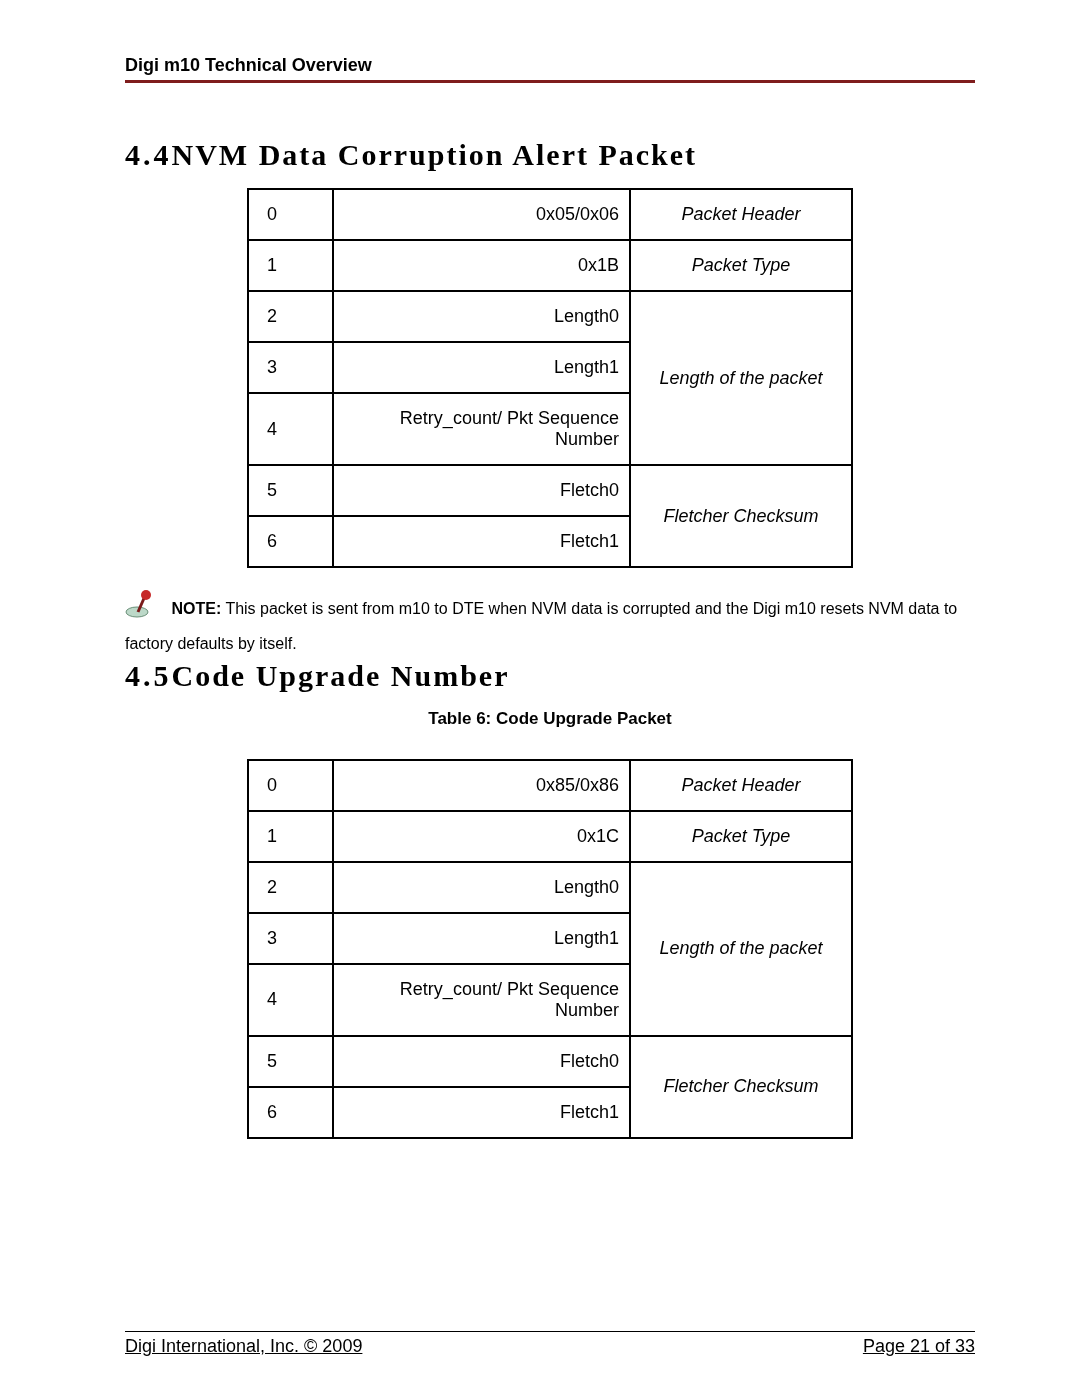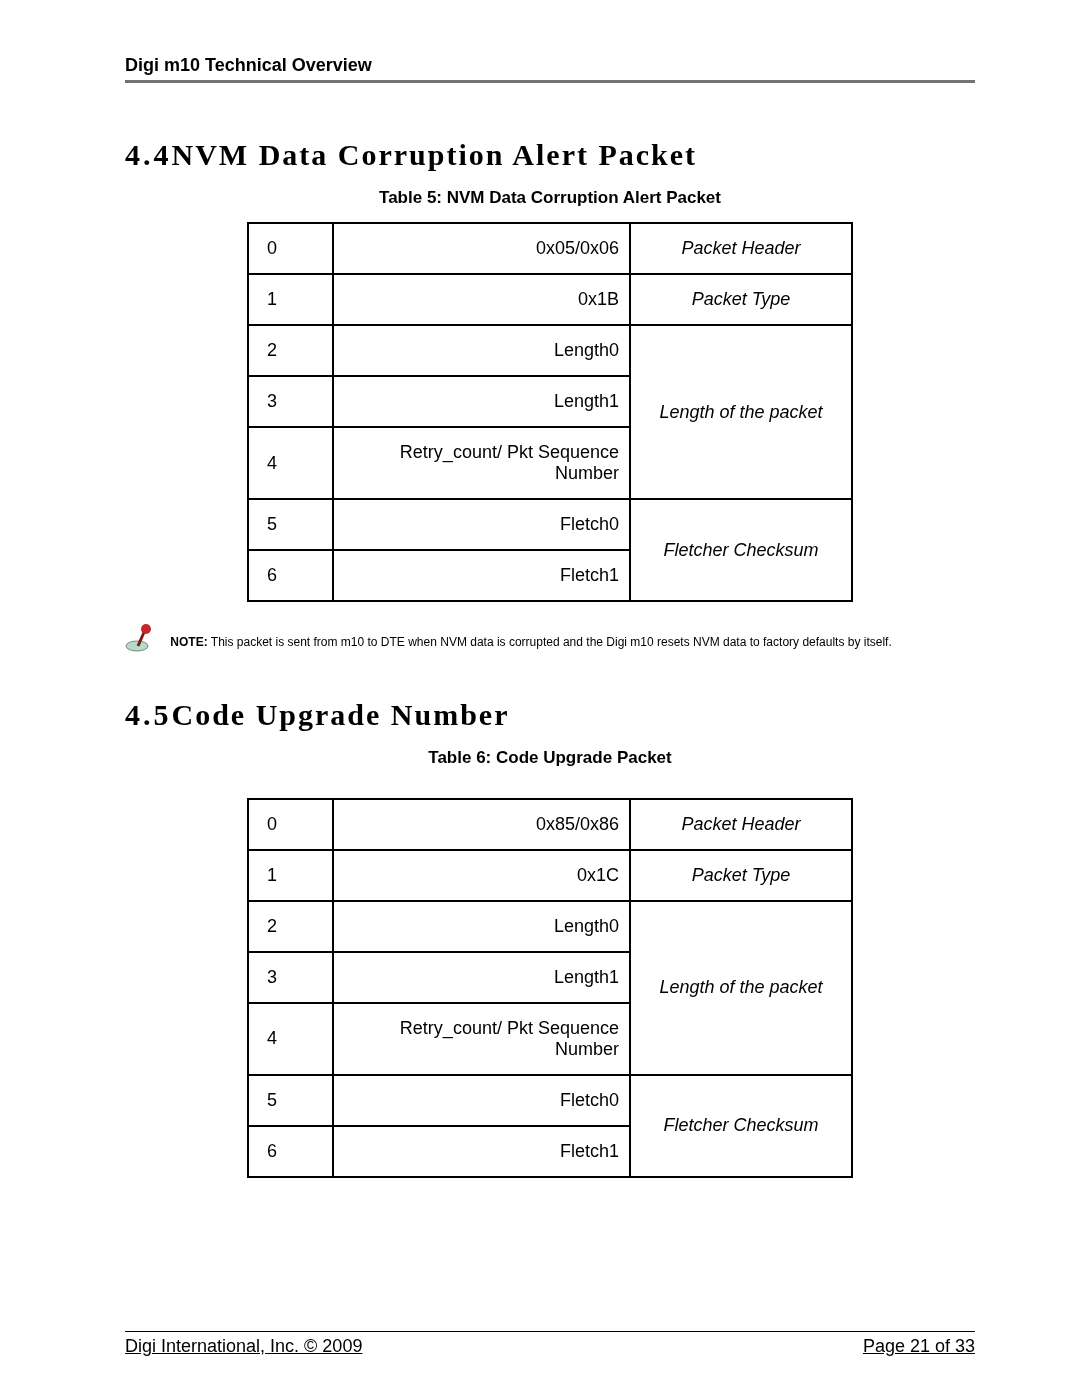--- a/index.html
+++ b/index.html
@@ -13,21 +13,21 @@
     width: 1080px;
     height: 1397px;
     padding: 55px 105px 40px 125px;
     box-sizing: border-box;
     position: relative;
   }
   .header-line {
     font-weight: bold;
     font-size: 18px;
     padding-bottom: 4px;
-    border-bottom: 3px solid #737373;
+    border-bottom: 3px solid #7f1d1d;
     margin-bottom: 55px;
   }
   .section-head {
     font-family: Georgia, "Times New Roman", serif;
     font-size: 30px;
     letter-spacing: 2px;
     margin: 0 0 16px 0;
     display: flex;
   }
   .section-head .num {
@@ -58,23 +58,22 @@
   .col-field {
     width: 275px;
     text-align: right;
   }
   .col-desc {
     width: 200px;
     text-align: center;
     font-style: italic;
   }
   .note-block {
-    font-size: 12px;
+    font-size: 16px;
     line-height: 1.8;
-    margin-bottom: 36px;
   }
   .note-icon {
     display: inline-block;
     vertical-align: middle;
     margin-right: 6px;
   }
   .footer {
     position: absolute;
     left: 125px;
     right: 105px;
@@ -91,21 +90,20 @@
 <body>
 
 <div class="page">
 
   <div class="header-line">Digi m10 Technical Overview</div>
 
   <h2 class="section-head">
     <span class="num">4.4</span>
     <span>NVM Data Corruption Alert Packet</span>
   </h2>
-  <div class="table-caption">Table 5: NVM Data Corruption Alert Packet</div>
 
   <table class="packet-table">
     <tbody>
         <tr>
       <td class="col-idx">0</td>
       <td class="col-field">0x05/0x06</td>
       <td class="col-desc">Packet Header</td>
     </tr>
     <tr>
       <td class="col-idx">1</td>

